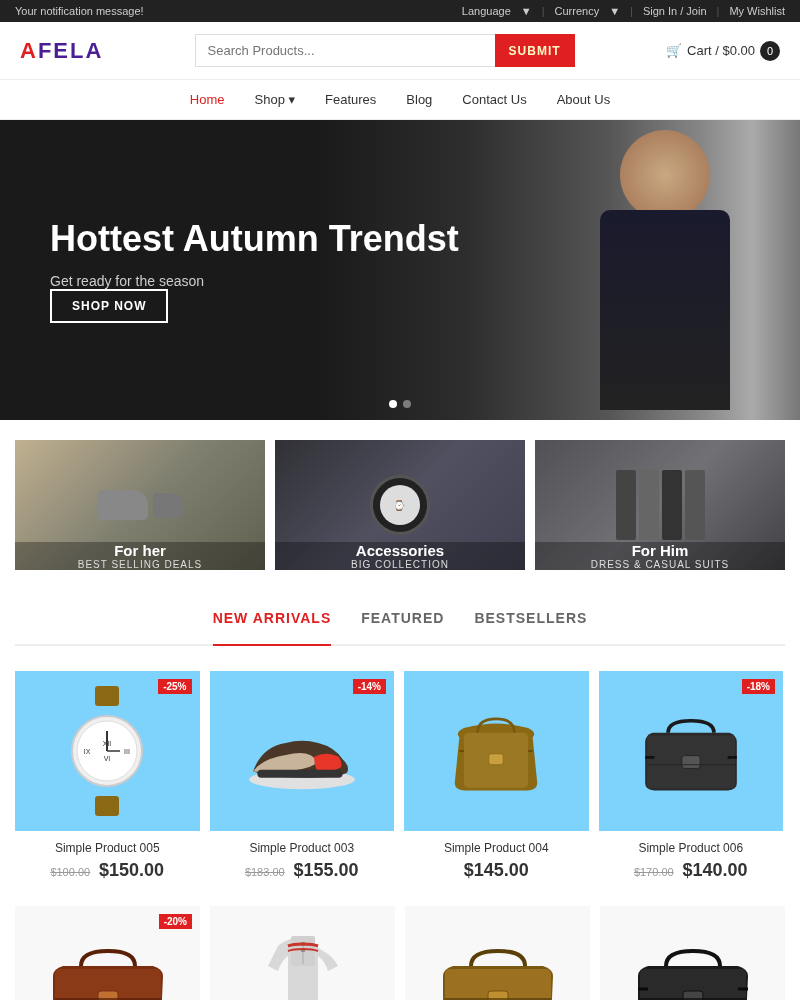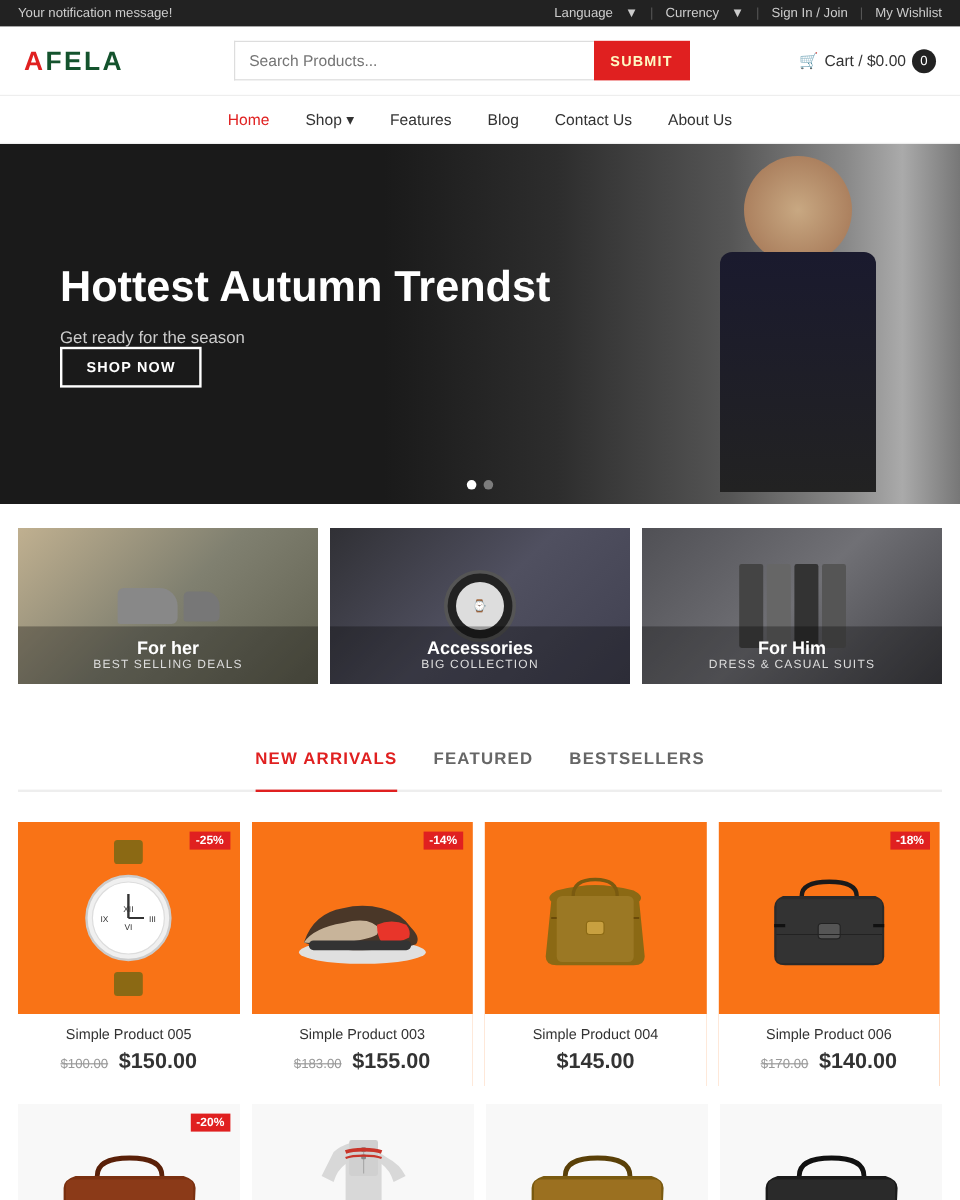--- a/index.html
+++ b/index.html
@@ -26,21 +26,21 @@
       justify-content: space-between;
       padding: 12px 20px;
       border-bottom: 1px solid #eee;
     }
     .logo {
       font-size: 22px;
       font-weight: bold;
       letter-spacing: 2px;
       color: #333;
     }
-    .logo span { color: #14532d; }
+    .logo span { color: #4c1d95; }
     .search-bar { display: flex; flex: 1; max-width: 380px; margin: 0 30px; }
     .search-bar input {
       flex: 1;
       padding: 8px 12px;
       border: 1px solid #ddd;
       border-right: none;
       outline: none;
       font-size: 13px;
     }
     .search-bar button {
@@ -127,38 +127,37 @@
     .cat-card .cat-bg {
       width: 100%; height: 100%;
       display: flex; align-items: center; justify-content: center;
     }
     .cat-card-1 .cat-bg { background: linear-gradient(135deg, #c0b090 0%, #808070 50%, #606050 100%); }
     .cat-card-2 .cat-bg { background: linear-gradient(135deg, #303035 0%, #505060 50%, #404050 100%); }
     .cat-card-3 .cat-bg { background: linear-gradient(135deg, #505055 0%, #707075 50%, #404045 100%); }
     .cat-overlay {
       position: absolute;
       bottom: 0; left: 0; right: 0;
-      padding: 10px;
       text-align: center;
       background: rgba(0,0,0,0.3);
     }
     .cat-title { color: #fff; font-size: 15px; font-weight: bold; }
     .cat-subtitle { color: #ddd; font-size: 10px; text-transform: uppercase; letter-spacing: 1px; }
 
     
     .tabs-section { padding: 20px 15px 10px; text-align: center; }
-    .tabs { display: flex; justify-content: center; gap: 30px; border-bottom: 2px solid #eee; padding-bottom: 10px; margin-top: 14px; }
+    .tabs { display: flex; justify-content: center; gap: 30px; border-bottom: 2px solid #eee; padding-bottom: 10px; }
     .tab { font-size: 14px; font-weight: bold; cursor: pointer; padding-bottom: 8px; color: #666; text-transform: uppercase; letter-spacing: 1px; }
     .tab.active { color: #e02020; border-bottom: 2px solid #e02020; margin-bottom: -12px; }
 
     
     .products-grid { display: flex; flex-wrap: wrap; gap: 0; padding: 15px; gap: 10px; }
     .product-card {
       width: calc(25% - 8px);
-      background: #f97316;
+      background: #7dd3fc;
       position: relative;
       cursor: pointer;
     }
     .product-img {
       width: 100%;
       height: 160px;
       display: flex;
       align-items: center;
       justify-content: center;
       overflow: hidden;

